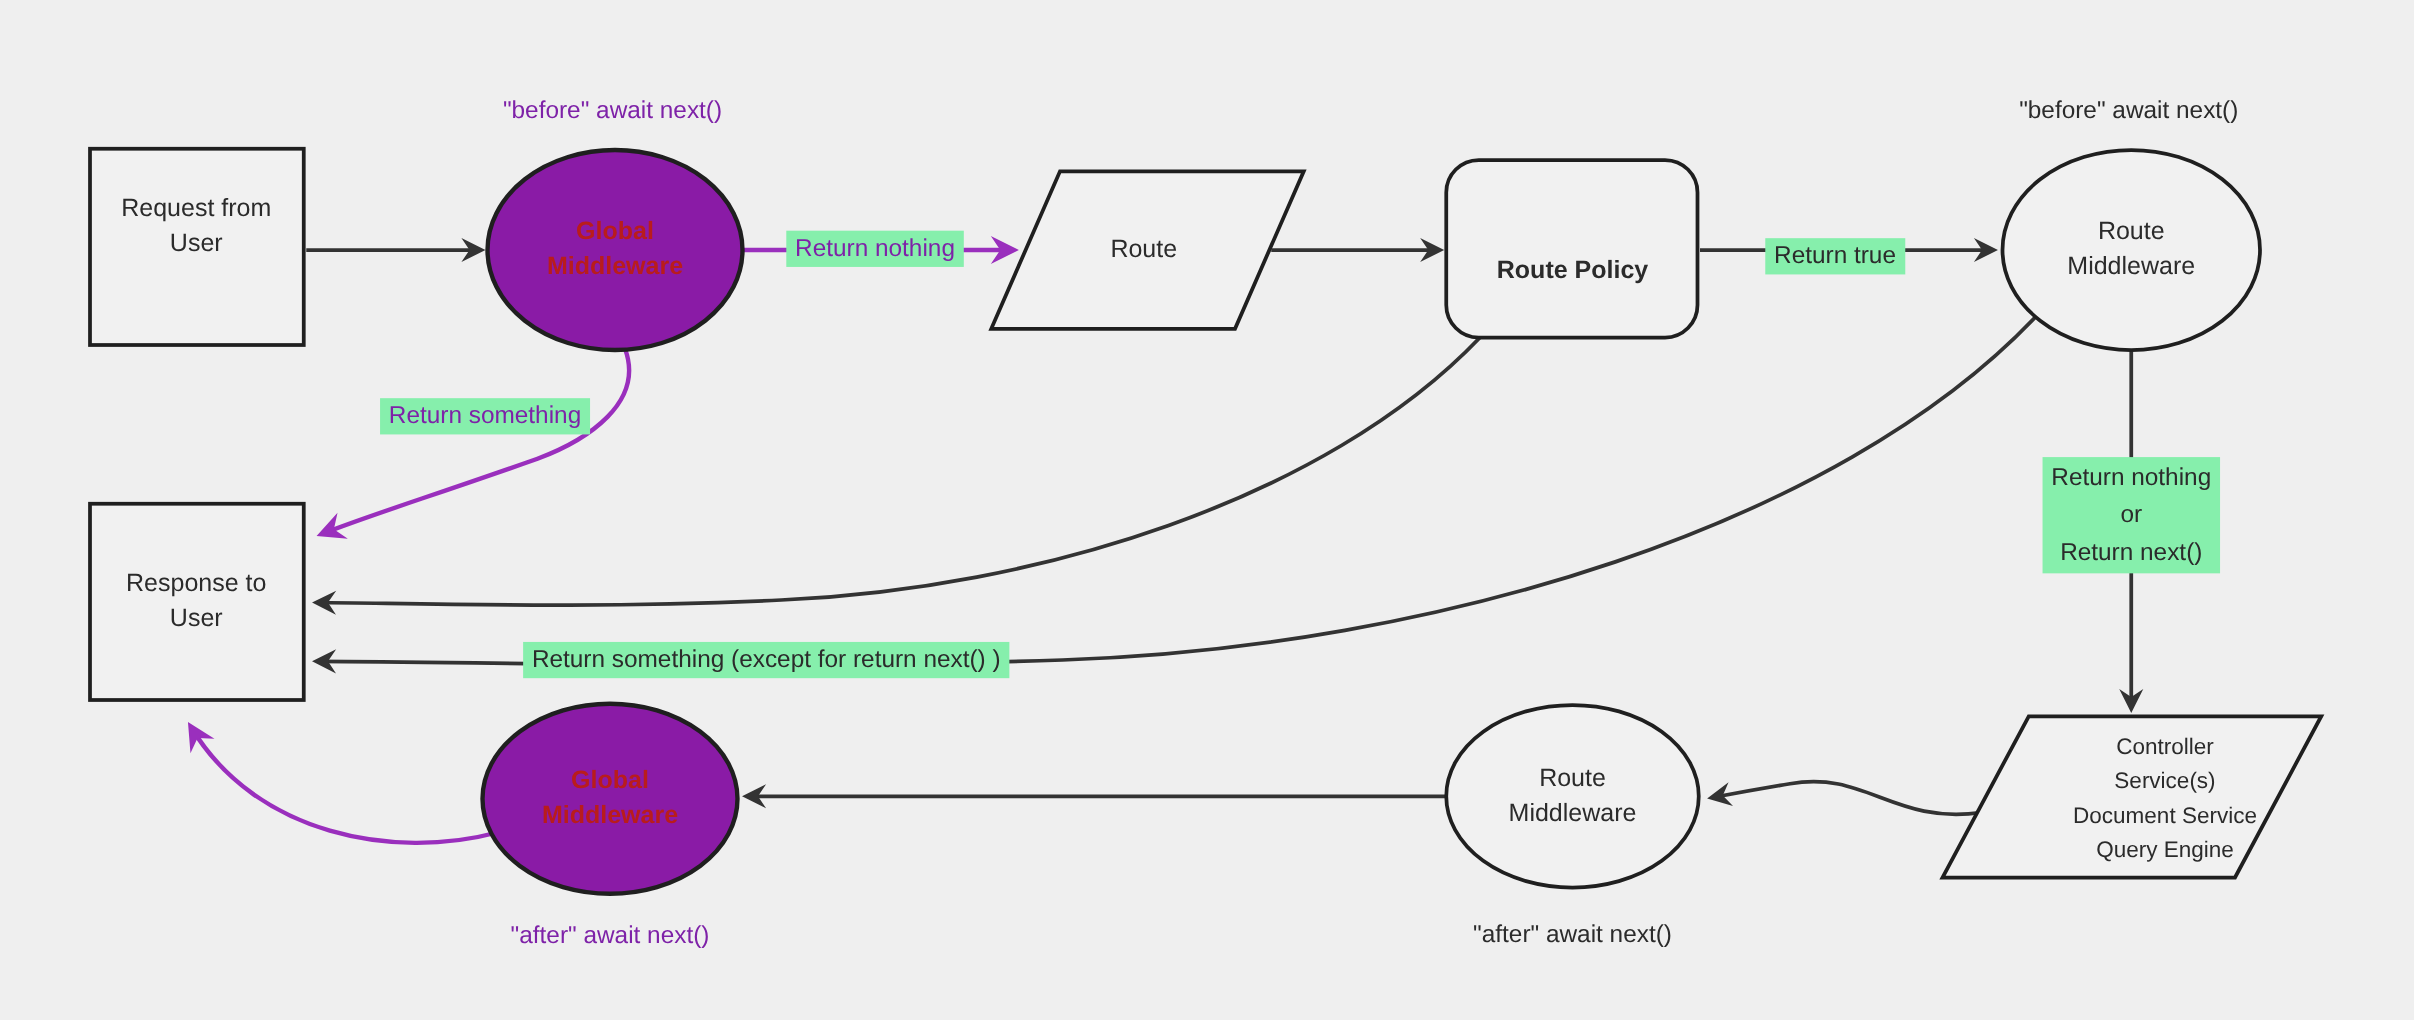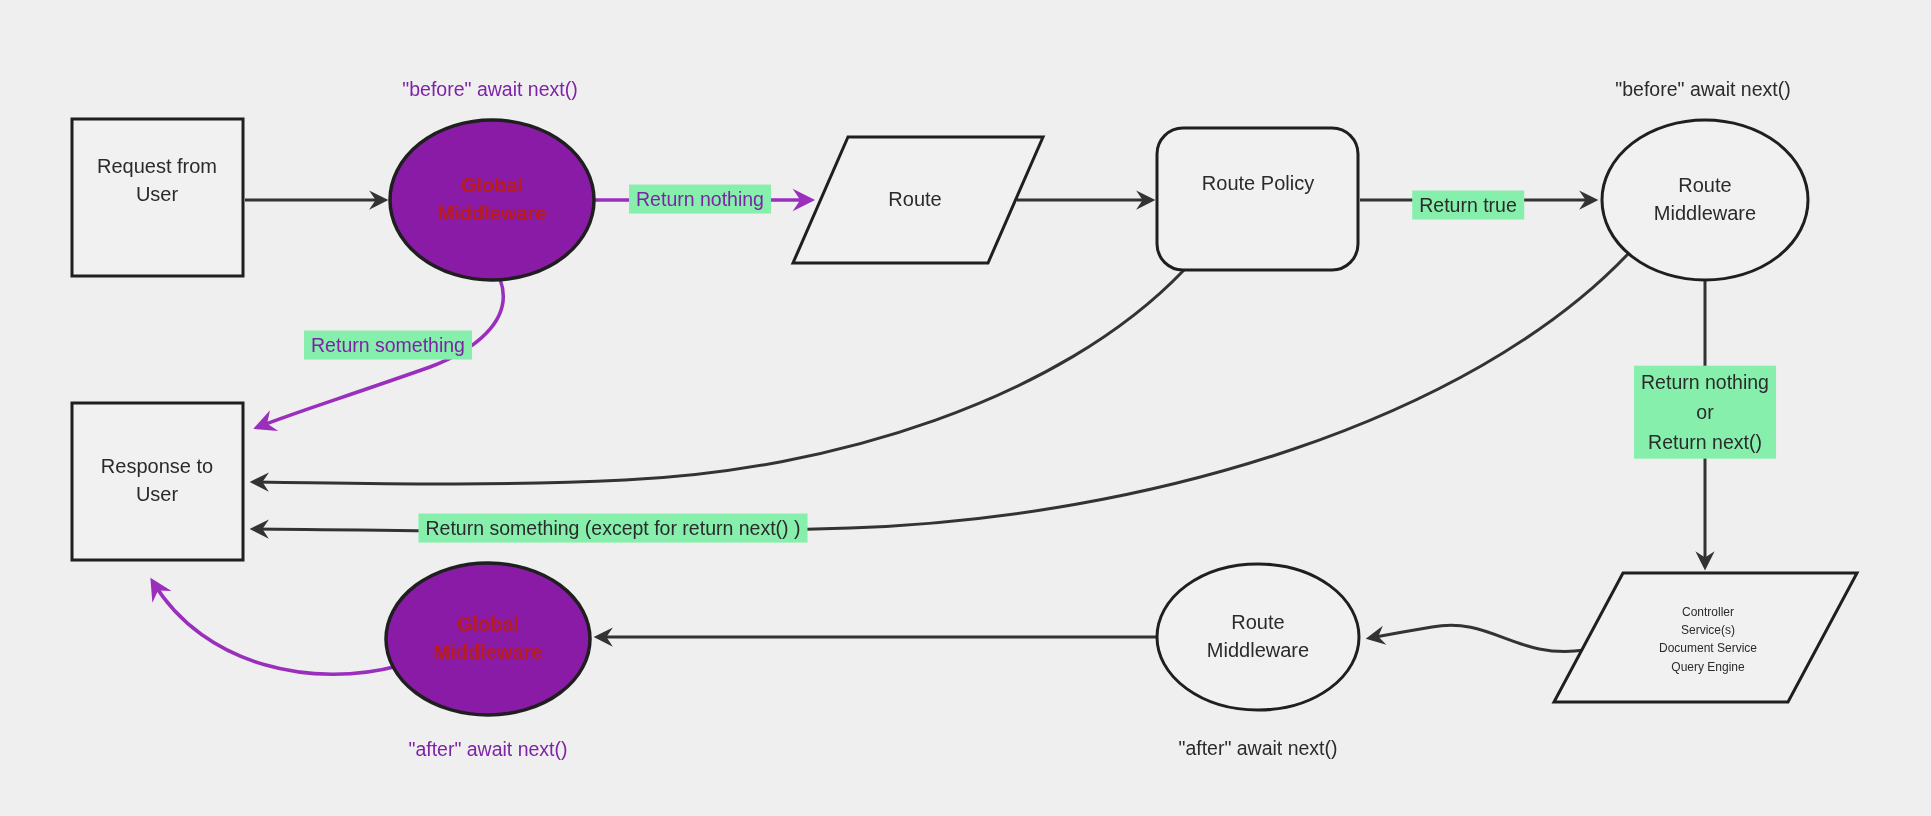--- a/index.html
+++ b/index.html
@@ -15,21 +15,21 @@
     position:absolute;
     transform:translate(-50%,-50%);
     text-align:center;
     white-space:pre-line;
     color:#2b2b2b;
     font-size:19.5px;
     line-height:1.38;
     pointer-events:none;
   }
   .node-lbl{font-size:20px;}
-  .small-lbl{font-size:12px;line-height:1.52;}
+  .small-lbl{font-size:18px;line-height:1.52;margin-left:24px;}
   .bold-white{color:#b91c1c;font-weight:bold;}
   .purple{color:#7e22a8;}
   .bg{background:#86efac;padding:1px 7px;}
   .or-lines{line-height:1.55;}
 </style>
 </head>
 <body>
 
 <div class="canvas">
 
@@ -74,39 +74,39 @@
     <ellipse cx="1258" cy="637" rx="101" ry="73" fill="#f1f1f1" stroke="#1f1f1f" stroke-width="3"></ellipse>
     <ellipse cx="488" cy="639" rx="102" ry="76" fill="#8a1ba6" stroke="#1f1f1f" stroke-width="3.5"></ellipse>
     <rect x="72" y="403" width="171" height="157" fill="#f1f1f1" stroke="#1f1f1f" stroke-width="3"></rect>
   </svg>
 
   <div class="lbl node-lbl" style="left:157px;top:181px;">Request from
 User</div>
   <div class="lbl node-lbl bold-white" style="left:492px;top:200px;">Global
 Middleware</div>
   <div class="lbl node-lbl" style="left:915px;top:200px;">Route</div>
-  <div class="lbl node-lbl" style="left:1258px;top:184px;">Route Policy</div>
+  <div class="lbl node-lbl" style="left:1258px;top:217px;font-weight:bold;">Route Policy</div>
   <div class="lbl node-lbl" style="left:1705px;top:200px;">Route
 Middleware</div>
   <div class="lbl small-lbl" style="left:1708px;top:639px;">Controller
 Service(s)
 Document Service
 Query Engine</div>
   <div class="lbl node-lbl" style="left:1258px;top:637px;">Route
 Middleware</div>
   <div class="lbl node-lbl bold-white" style="left:488px;top:639px;">Global
 Middleware</div>
   <div class="lbl node-lbl" style="left:157px;top:481px;">Response to
 User</div>
 
   <div class="lbl purple" style="left:490px;top:89px;">"before" await next()</div>
   <div class="lbl" style="left:1703px;top:89px;">"before" await next()</div>
   <div class="lbl purple bg" style="left:700px;top:199px;">Return nothing</div>
   <div class="lbl bg" style="left:1468px;top:205px;">Return true</div>
   <div class="lbl bg or-lines" style="left:1705px;top:412px;">Return nothing
 or
 Return next()</div>
-  <div class="lbl purple bg" style="left:388px;top:333px;margin-top:12px;">Return something</div>
+  <div class="lbl purple bg" style="left:388px;top:333px;">Return something</div>
   <div class="lbl bg" style="left:613px;top:528px;">Return something (except for return next() )</div>
   <div class="lbl purple" style="left:488px;top:749px;">"after" await next()</div>
   <div class="lbl" style="left:1258px;top:748px;">"after" await next()</div>
 
 </div>
 
 </body></html>

